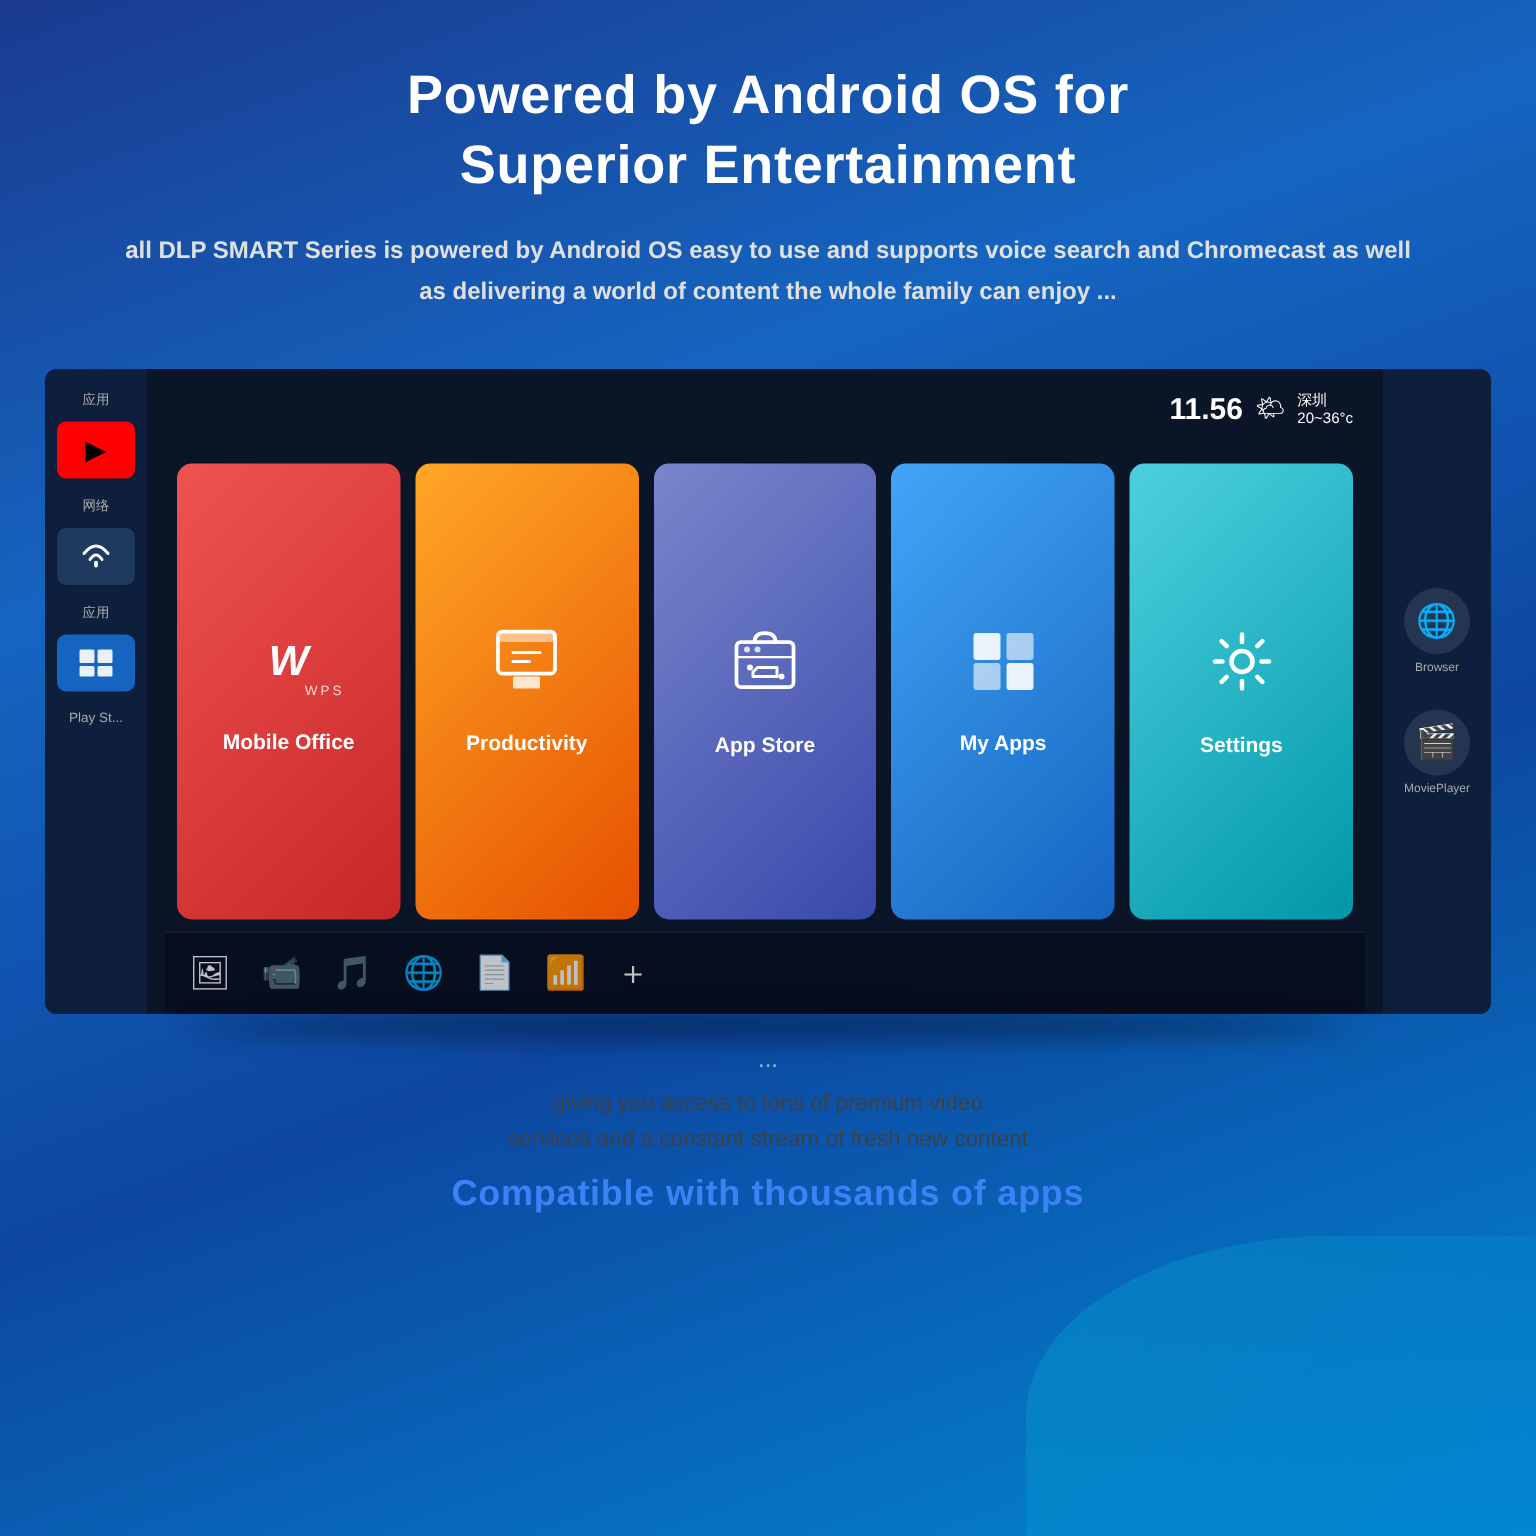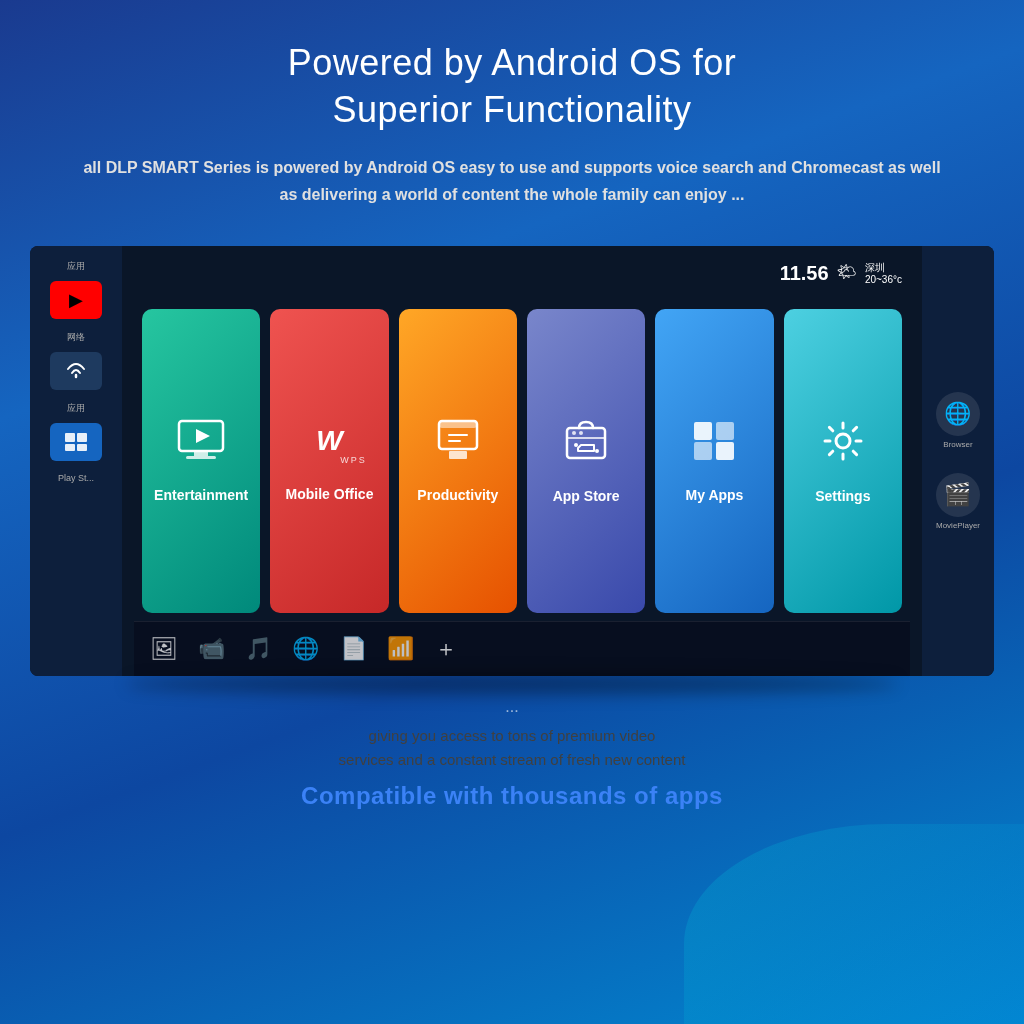--- a/index.html
+++ b/index.html
@@ -12,21 +12,21 @@
       position: relative;
     }
 
     
     .top-section {
       padding: 40px 80px 20px;
       text-align: center;
     }
     .main-title {
       font-size: 36px;
-      font-weight: 400;
+      font-weight: 700;
       color: #ffffff;
       line-height: 1.3;
       margin-bottom: 20px;
       letter-spacing: 0.5px;
     }
     .subtitle {
       font-size: 16px;
       color: #e0e0e0;
       line-height: 1.7;
       max-width: 860px;
@@ -43,21 +43,21 @@
       background: #0a1628;
       border-radius: 8px;
       overflow: hidden;
       position: relative;
       height: 430px;
       display: flex;
     }
 
     
     .left-sidebar {
-      width: 92px;
+      width: 68px;
       background: #0d1f3c;
       display: flex;
       flex-direction: column;
       padding: 10px 5px;
       gap: 8px;
       flex-shrink: 0;
     }
     .sidebar-label {
       color: #aaa;
       font-size: 9px;
@@ -282,21 +282,21 @@
       filter: blur(8px);
       border-radius: 50%;
     }
   </style>
 </head>
 <body>
 
 <div class="top-section">
   <h1 class="main-title">
     <span>Powered by Android OS for</span><br>
-    <span>Superior Functionality</span>
+    <span>Superior Entertainment</span>
   </h1>
   <p class="subtitle">all DLP SMART Series is powered by Android OS easy to use and supports voice search
 and Chromecast as well as delivering a world of content the whole family can enjoy
 ...</p>
 </div>
 
 <div class="tv-screen-wrapper">
   <div class="tv-screen">
 
     <div class="left-sidebar">
@@ -336,31 +336,20 @@
           <span style="font-size:16px;">🌤</span>
           <div>
             <div class="city-name">深圳</div>
             <div style="font-size:10px;">20~36°c</div>
           </div>
         </div>
       </div>
 
       <div class="app-grid">
 
-        <div class="app-card card-entertainment">
-          <div class="card-icon">
-            <svg width="50" height="44" viewBox="0 0 50 44" fill="none">
-              <rect x="3" y="2" width="44" height="30" rx="3" stroke="white" stroke-width="2.5" fill="none"></rect>
-              <rect x="18" y="32" width="14" height="5" fill="white" opacity="0.8"></rect>
-              <rect x="10" y="37" width="30" height="3" rx="1.5" fill="white" opacity="0.8"></rect>
-              <polygon points="20,10 20,24 34,17" fill="white"></polygon>
-            </svg>
-          </div>
-          <span class="card-label">Entertainment</span>
-        </div>
 
         <div class="app-card card-mobile-office">
           <div class="card-icon">
             <div class="wps-icon">
               <div class="wps-w">W</div>
               <div class="wps-text">WPS</div>
             </div>
           </div>
           <span class="card-label">Mobile Office</span>
         </div>

